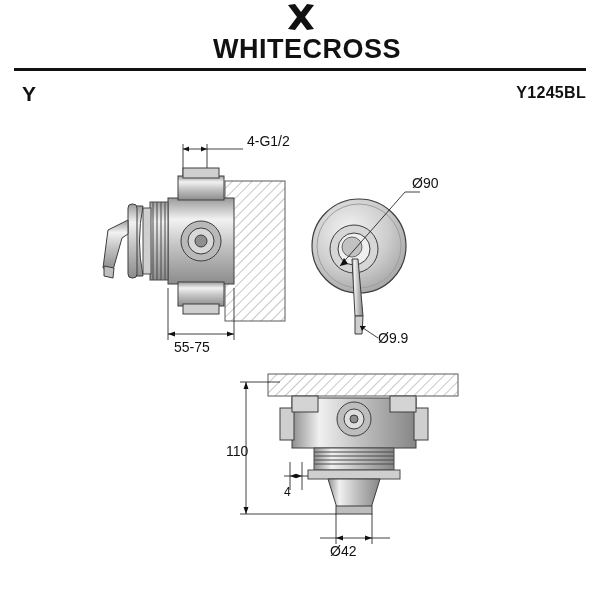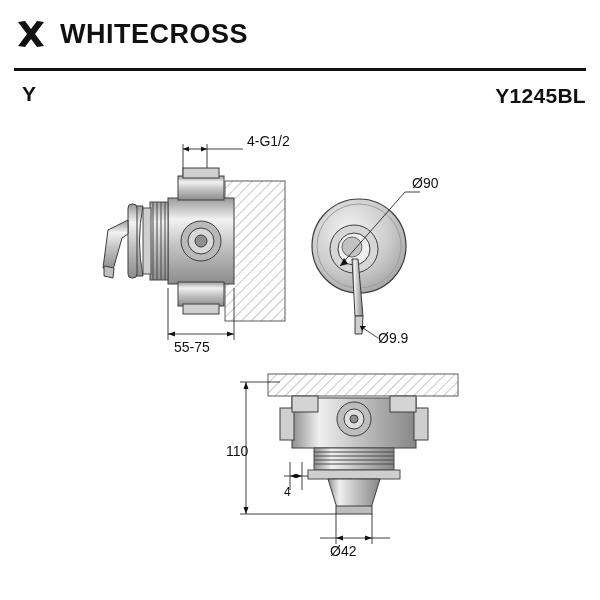--- a/index.html
+++ b/index.html
@@ -25,20 +25,21 @@
   
   .header {
     position: absolute;
     left: 0; top: 0;
     width: 600px;
     height: 68px;
     display: flex;
     align-items: center;
     padding-left: 14px;
     box-sizing: border-box;
+    flex-direction: column;
   }
   .logo-mark {
     width: 34px;
     height: 34px;
     margin-right: 12px;
     flex: 0 0 auto;
   }
   .brand-text {
     font-size: 27px;
     font-weight: bold;
@@ -63,21 +64,21 @@
   .series-label {
     position: absolute;
     left: 8px; top: 0;
     font-size: 21px;
     font-weight: bold;
     color: #111111;
   }
   .model-code {
     position: absolute;
     right: 0; top: 2px;
-    font-size: 21px;
+    font-size: 16px;
     font-weight: bold;
     color: #111111;
     letter-spacing: 0.3px;
   }
 
   
   .drawing {
     position: absolute;
     left: 0; top: 116px;
     width: 600px;

